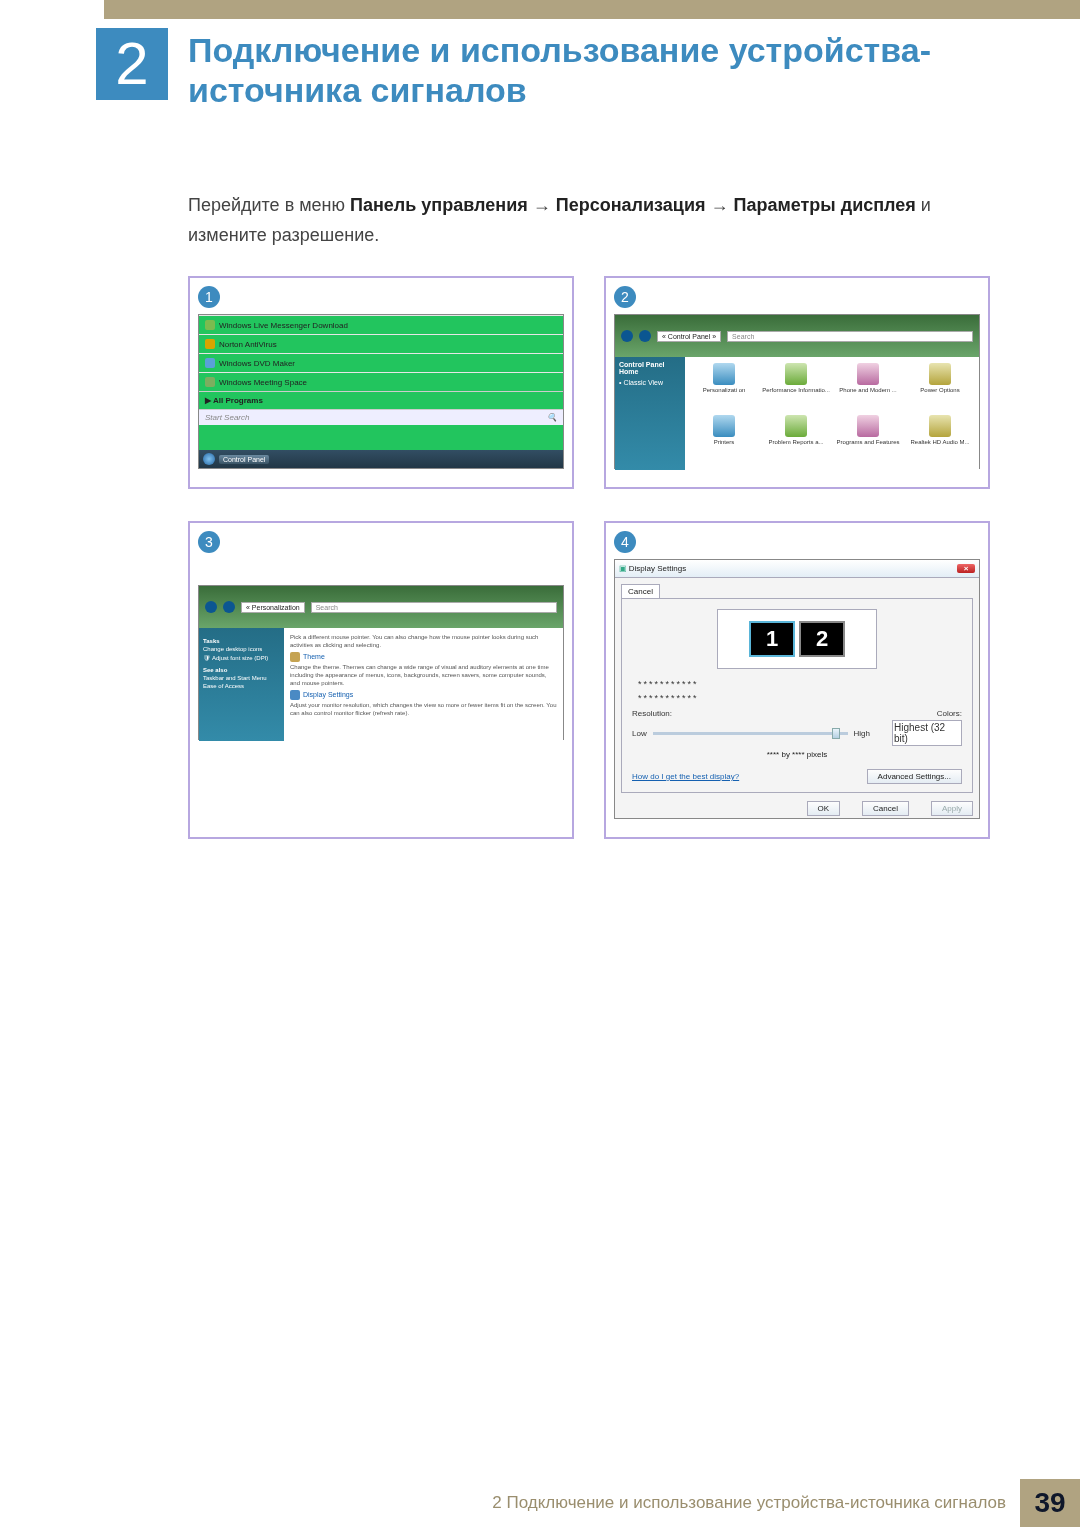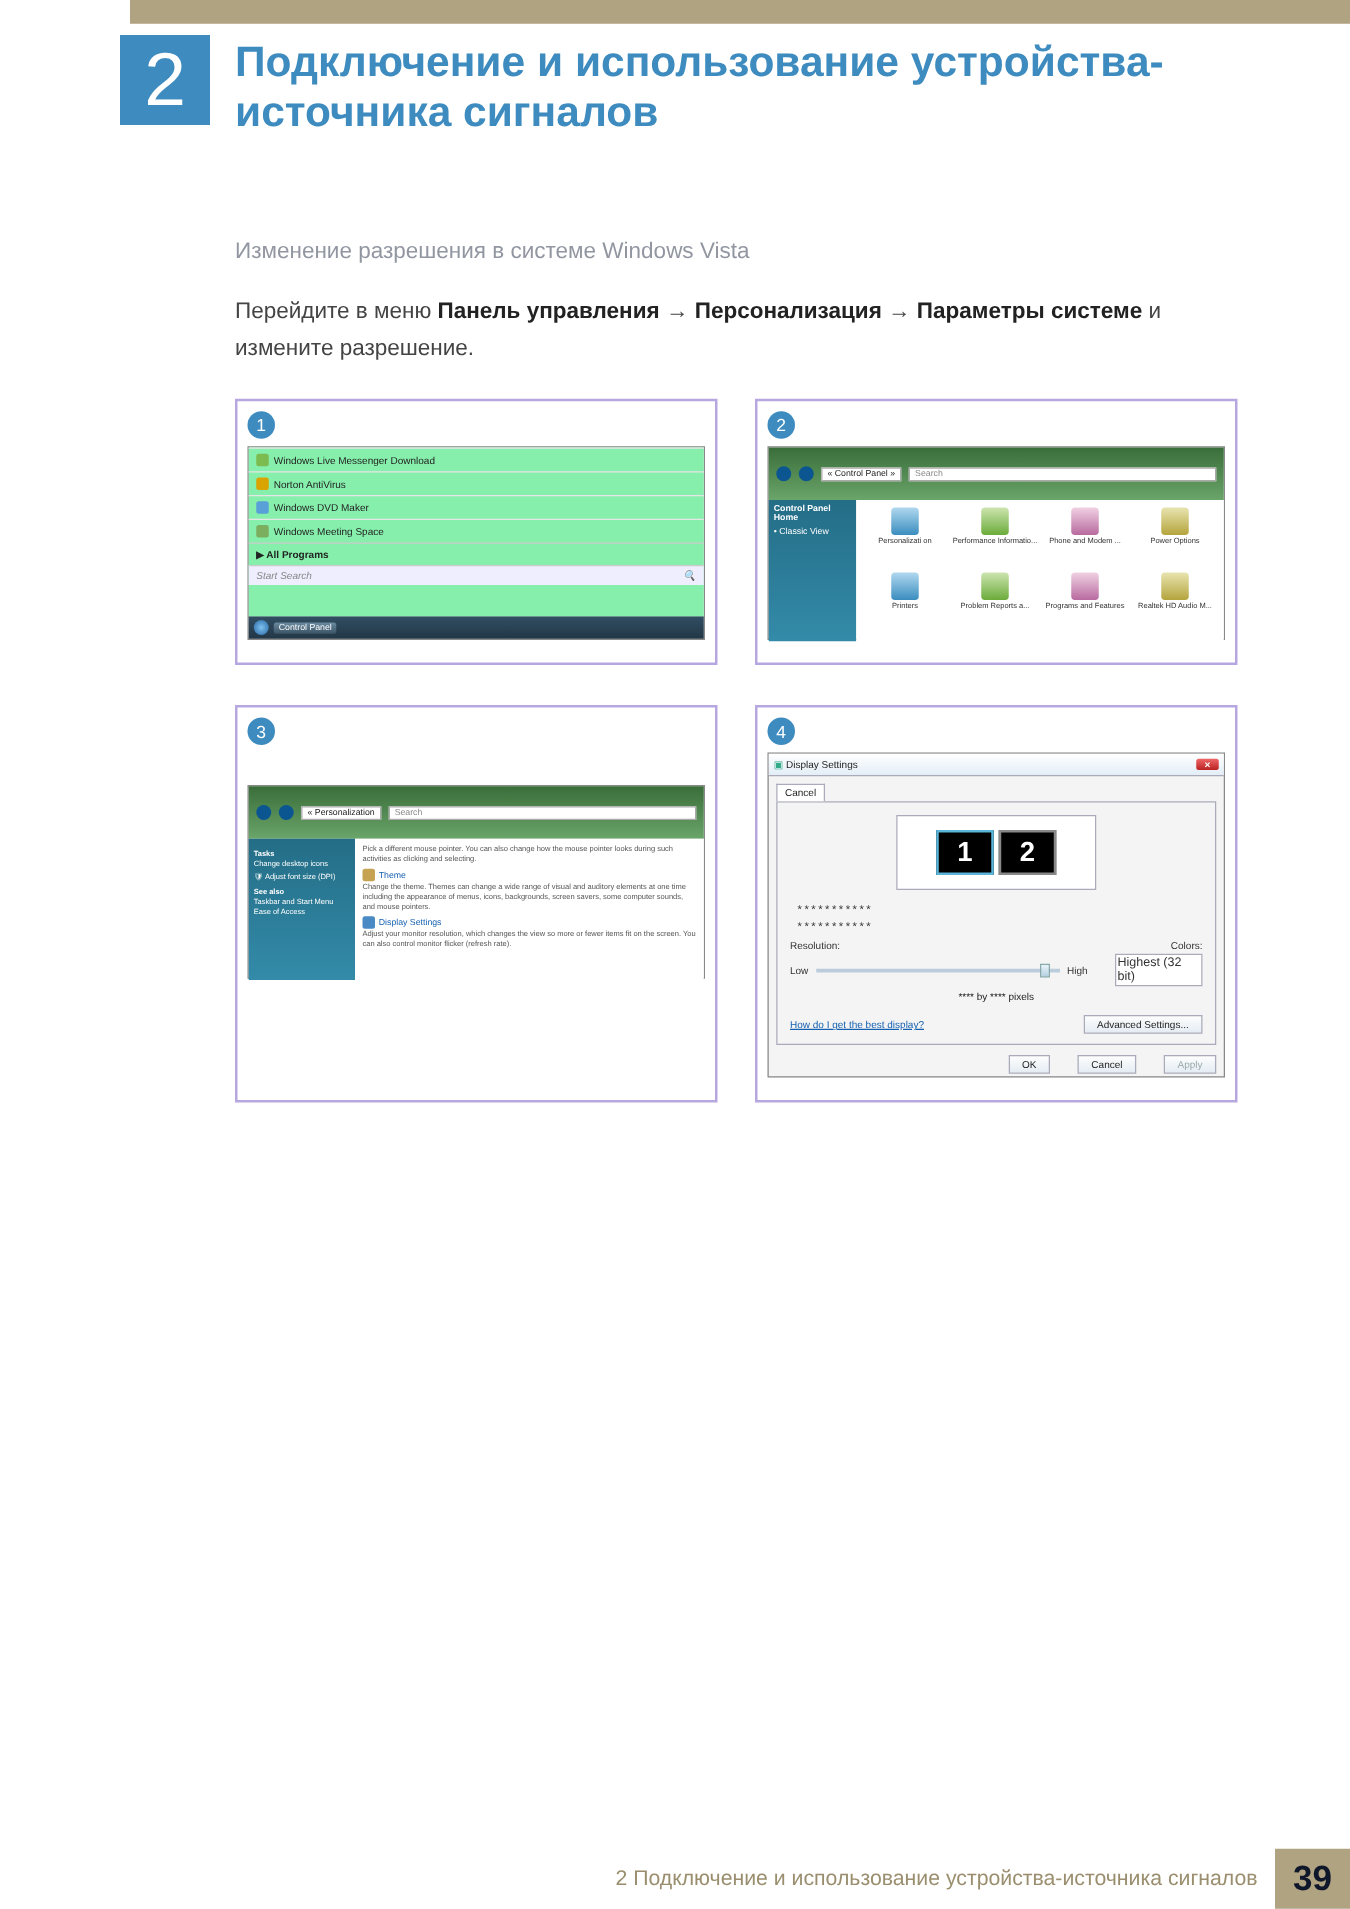--- a/index.html
+++ b/index.html
@@ -78,21 +78,21 @@
   }
   .mockwin {
     border: 1px solid #888;
     font-size: 8px;
     color: #222;
     background: #f4f4f4;
   }
   
   .startmenu { display: flex; height: 135px; }
   .sm-left {
-    background: #86efac; flex: 1 1 60%;
+    background: #22c55e; flex: 1 1 60%;
     display: flex; flex-direction: column;
   }
   .sm-item { padding: 4px 6px; border-top: 1px solid #e6e6e6; display:flex; align-items:center; gap:4px;}
   .sm-item .ico { width:10px; height:10px; background:#7cbb4f; border-radius:2px; display:inline-block;}
   .sm-item.b .ico{background:#d9a400;}
   .sm-item.c .ico{background:#5aa0d8;}
   .sm-item.d .ico{background:#7cae5f;}
   .sm-allp { border-top:1px solid #ccc; padding:4px 6px; font-weight:bold;}
   .sm-search { border-top:1px solid #ccc; background:#eef; padding:3px 6px; display:flex; justify-content:space-between; color:#888; font-style:italic;}
   .sm-right {
@@ -175,28 +175,27 @@
 </style>
 </head>
 <body>
 
 <div class="topbar"></div>
 
 <div class="chapter-badge">2</div>
 <div class="chapter-title">Подключение и использование устройства-источника сигналов</div>
 
 <div class="content">
-  <div class="subhead">Изменение разрешения в системе Windows Vista</div>
   <div class="instruction">
     <span>Перейдите в меню </span>
     <b>Панель управления</b>
     <span>  →  </span>
     <b>Персонализация</b>
     <span>  →  </span>
-    <b>Параметры системе</b>
+    <b>Параметры дисплея</b>
     <span> и измените разрешение.</span>
   </div>
 
   <div class="shots">
 
     <div class="shot">
       <div class="step-num">1</div>
       <div class="mockwin">
         <div class="startmenu">
           <div class="sm-left">

